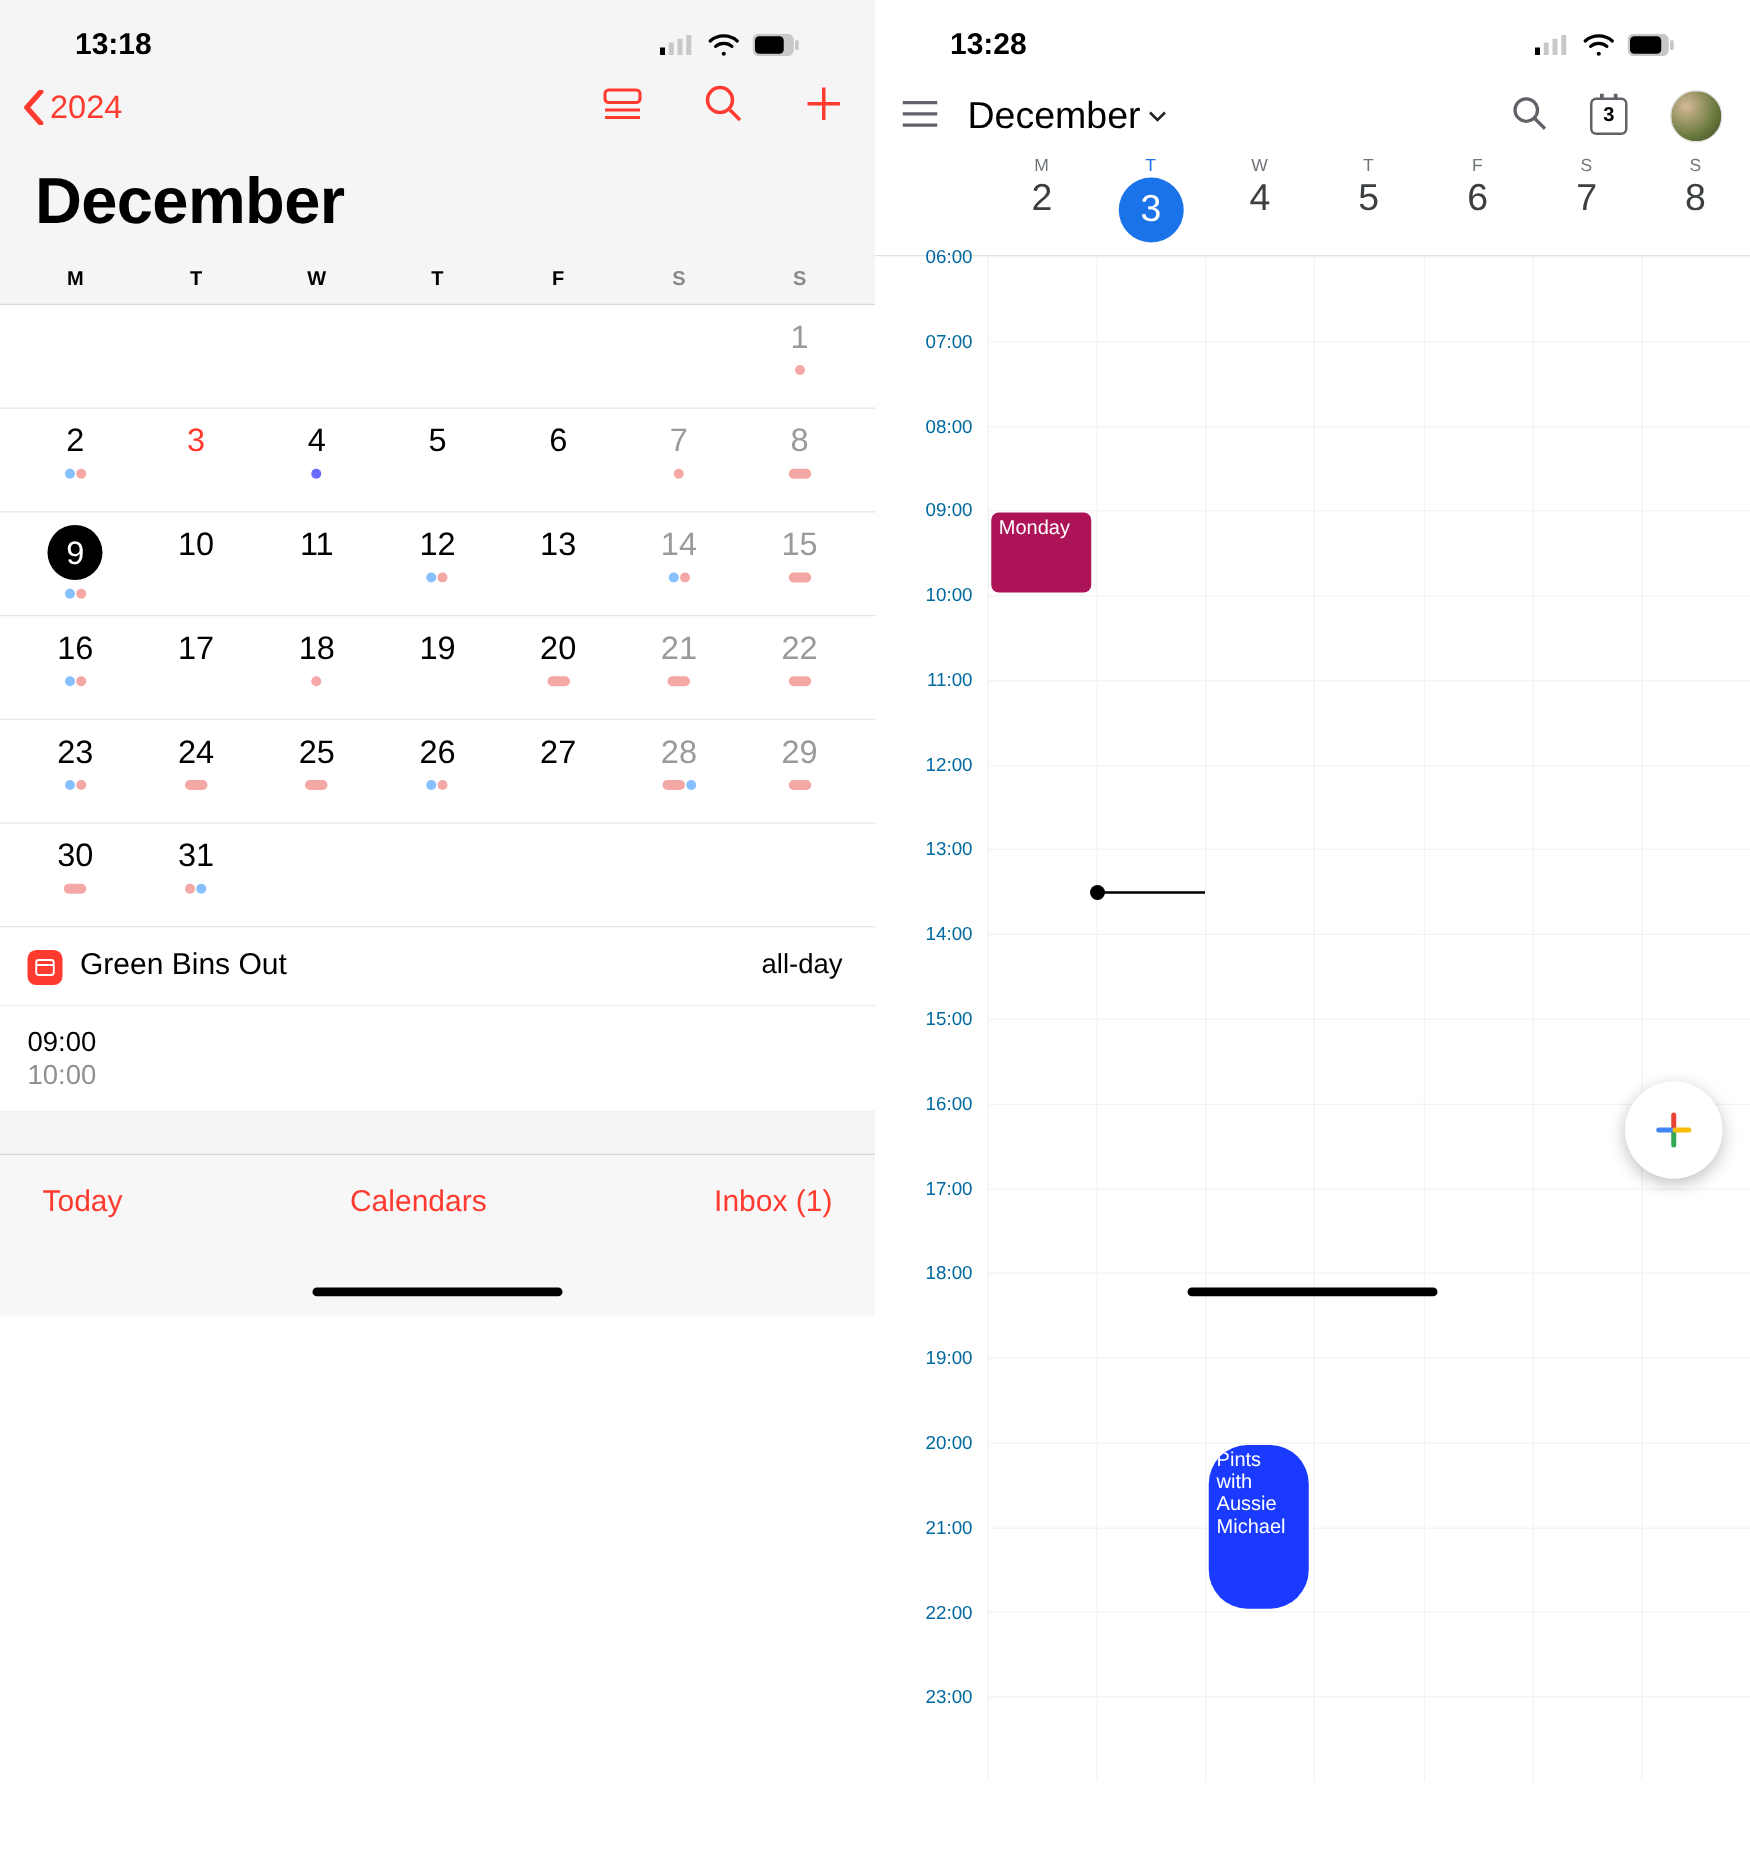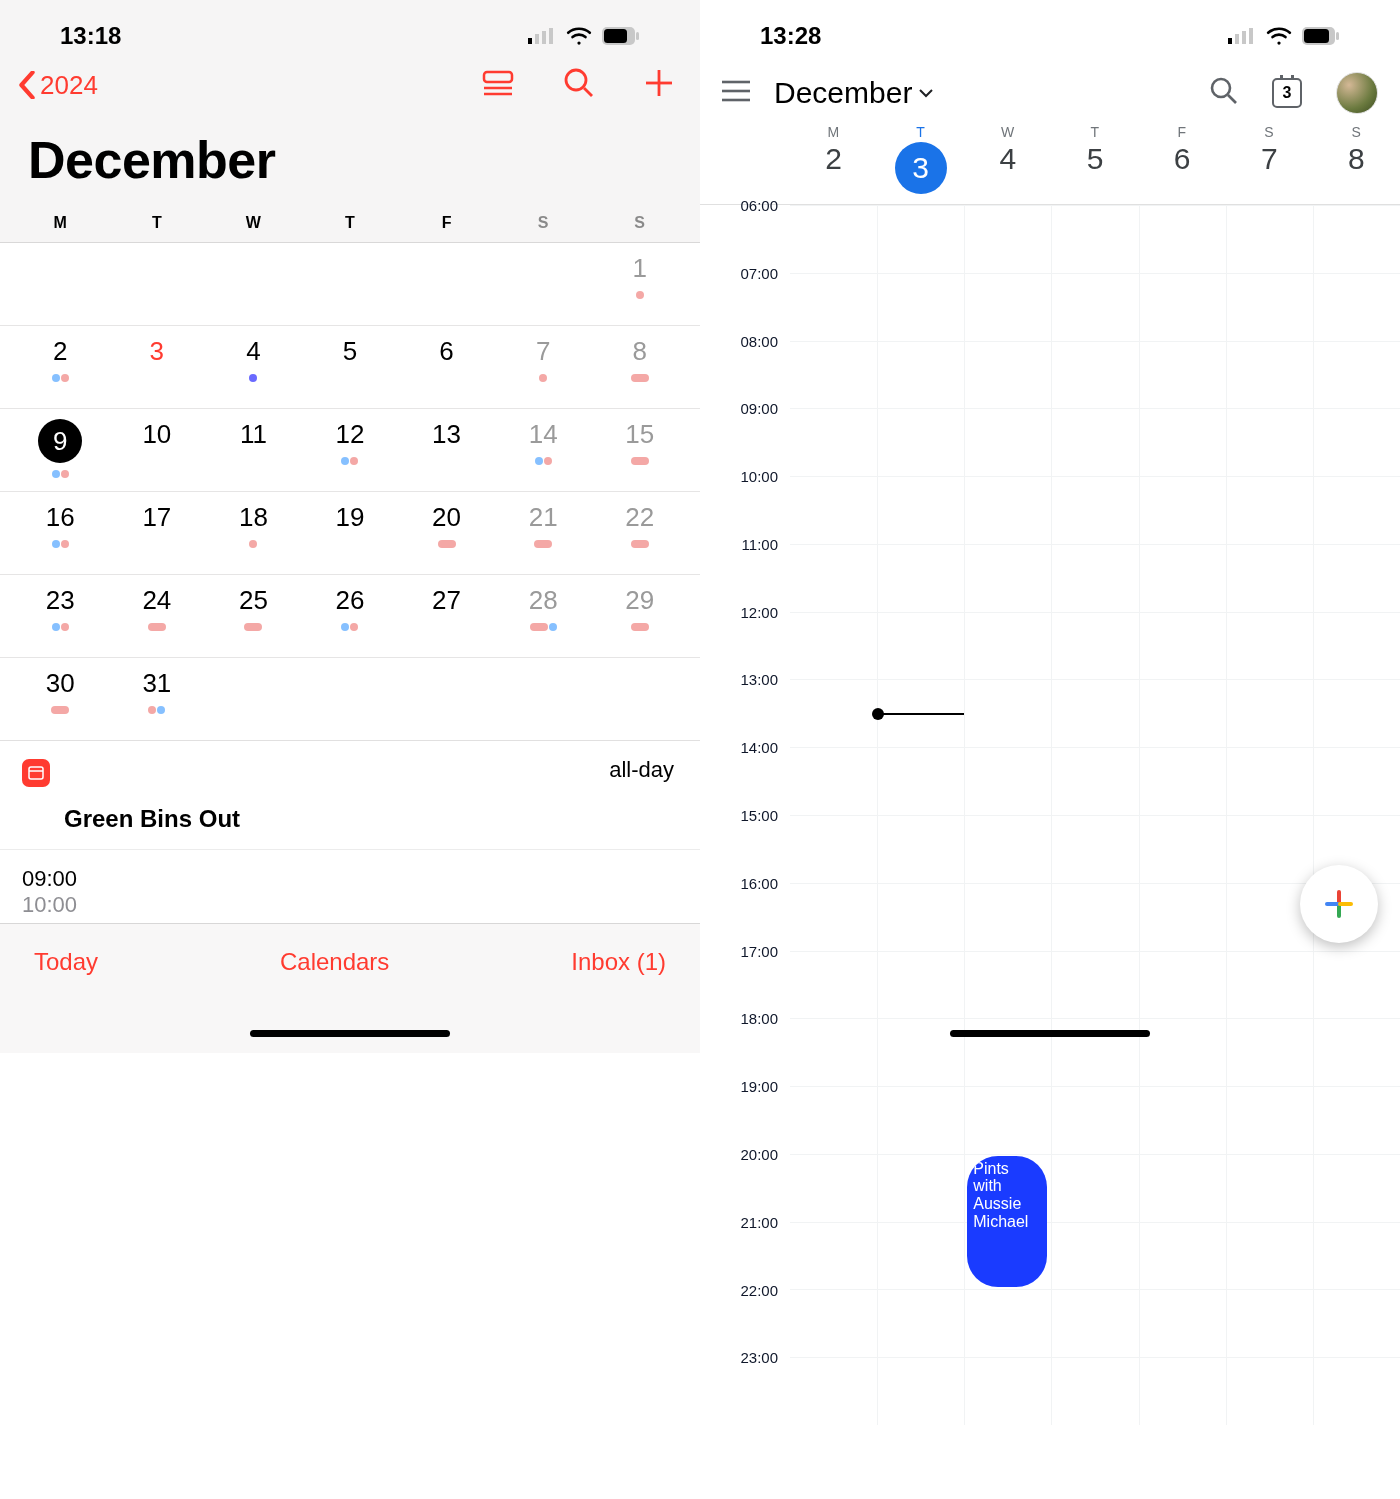--- a/index.html
+++ b/index.html
@@ -67,21 +67,21 @@
   .pk { background:#f4a8a6; }
   .bl { background:#86c0ff; }
   .pur { background:#6a6aff; }
   .ios-events { padding: 0; }
   .evt {
     display:flex; align-items:flex-start; justify-content:space-between;
     padding: 16px 26px 16px 22px; border-bottom:1px solid #ececec;
     background:#fff;
   }
   .evt .left { display:flex; gap:14px; align-items:flex-start;}
-  .evt .title { font-size:24px; font-weight:700;margin-top:48px;}
+  .evt .title { font-size:24px; font-weight:400;}
   .evt .sub { font-size:22px; color:#8e8e93; margin-top:4px;}
   .evt .right { font-size:22px; color:#000; text-align:left; }
   .cal-icon { width:28px; height:28px; border-radius:7px; background:#ff3b30; display:flex; align-items:center; justify-content:center; color:#fff; font-size:15px; margin-top:2px;}
   .bluebar { width:5px; background:#2bb6ff; border-radius:3px; align-self:stretch; margin:2px 0;}
   .loc-pin { color:#c1c1c6; margin-right:4px; }
   .ios-tab {
     position:absolute; bottom:0; left:0; right:0; height:130px;
     background:#f8f7f7; border-top:1px solid #d8d7d7;
     display:flex; justify-content:space-between; align-items:flex-start;
     padding: 24px 34px 0 34px; font-size:24px; color:#ff3b30;
@@ -116,21 +116,21 @@
   .g-day .dn { font-size:30px; color:#3c4043; font-weight:400;}
   .g-day.today .dh { color:#1a73e8;}
   .g-day.today .dn { background:#1a73e8; color:#fff; width:52px;height:52px; border-radius:50%; display:flex;align-items:center;justify-content:center;}
   
   .g-grid {
     position:relative; display:grid;
     grid-template-columns: 90px repeat(7,1fr);
     height: 1220px;
   }
   .g-hours { grid-column:1; display:flex; flex-direction:column;}
-  .g-hour { flex:1; position:relative; font-size:15px; color:#0f172a; text-align:right; padding-right:12px;}
+  .g-hour { flex:1; position:relative; font-size:15px; color:#0369a1; text-align:right; padding-right:12px;}
   .g-hour span { position:relative; top:-8px;}
   .g-col { border-left:1px solid #f1f3f4; position:relative;}
   .g-hline { position:absolute; left:90px; right:0; border-top:1px solid #f1f3f4;}
   .g-event {
     position:absolute; border-radius:6px; padding:4px 6px;
     color:#fff; font-size:16px; line-height:1.1; font-weight:500;
     overflow:hidden;
   }
   .magenta { background:#ad1457; }
   .blue { background:#1a3bff; }
@@ -563,20 +563,23 @@
       <div class="g-hline" style="top: 542.222px;"></div>
       <div class="g-hline" style="top: 610px;"></div>
       <div class="g-hline" style="top: 677.778px;"></div>
       <div class="g-hline" style="top: 745.556px;"></div>
       <div class="g-hline" style="top: 813.333px;"></div>
       <div class="g-hline" style="top: 881.111px;"></div>
       <div class="g-hline" style="top: 948.889px;"></div>
       <div class="g-hline" style="top: 1016.67px;"></div>
       <div class="g-hline" style="top: 1084.44px;"></div>
       <div class="g-hline" style="top: 1152.22px;"></div>
+      <div class="g-col" style="grid-column: 2;">
+        <div class="g-event magenta" style="left: 2px; right: 4px; top: 205.333px; height: 63.7778px;">Monday</div>
+      </div>
       <div class="g-col" style="grid-column: 3;">
         <div class="g-now" style="top: 508.333px; left: 0px; right: 0px; width: 100%;"></div>
       </div>
       <div class="g-col" style="grid-column: 4;">
         <div class="g-event blue" style="left: 2px; right: 4px; top: 950.889px; height: 131.556px; border-radius: 31px;">Pints with Aussie Michael</div>
       </div>
       <div class="g-col" style="grid-column: 5;"></div>
       <div class="g-col" style="grid-column: 6;"></div>
       <div class="g-col" style="grid-column: 7;"></div>
       <div class="g-col" style="grid-column: 8;"></div>

